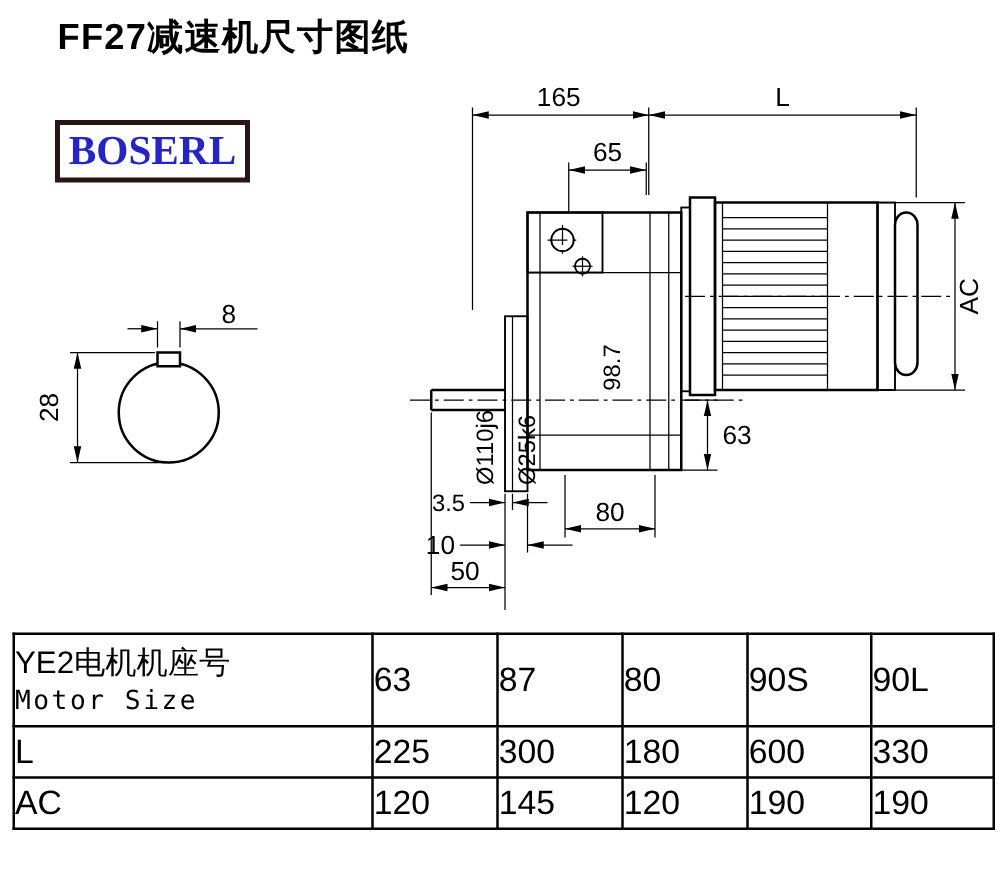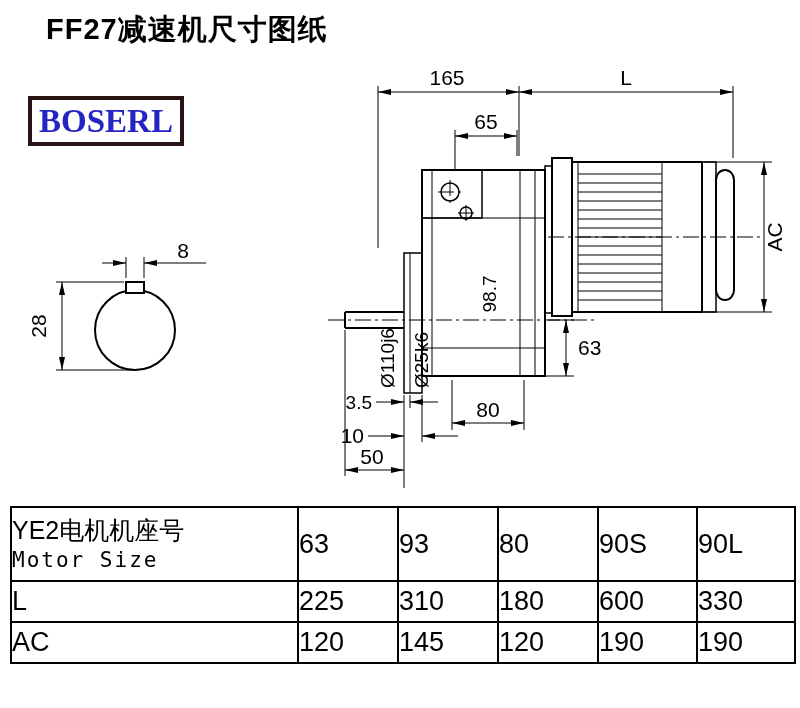--- a/index.html
+++ b/index.html
@@ -1,19 +1,19 @@
 <!DOCTYPE html>
 <html><head>
 <meta charset="utf-8">
 <style>
   html,body{margin:0;padding:0;background:#fff}
   .page{position:relative;width:800px;height:664px;background:#fff;overflow:hidden;
         font-family:"Liberation Sans",sans-serif;color:#000}
   .title{position:absolute;left:46px;top:10px;font-size:29px;font-weight:bold;letter-spacing:1px}
-  .logo{position:absolute;left:28px;top:96px;width:148px;height:42px;border:4px solid #2a1414;
+  .logo{position:absolute;left:44px;top:96px;width:148px;height:42px;border:4px solid #2a1414;
         display:flex;align-items:center;justify-content:center;background:#fff}
   .logo span{font-family:"Liberation Serif",serif;font-size:33px;font-weight:bold;color:#2525c4}
   .drawing{position:absolute;left:0;top:58px}
 
   
   .obj{stroke:#000;stroke-width:2;fill:none}
   .obj15{stroke:#000;stroke-width:1.5;fill:none}
   .thin{stroke:#000;stroke-width:1;fill:none}
   .dim{stroke:#000;stroke-width:1;fill:none}
   .cl{stroke:#000;stroke-width:1;fill:none;stroke-dasharray:16 4 3 4}
@@ -188,29 +188,29 @@
         <col style="width:99px">
         <col style="width:98px">
     </colgroup>
     <tbody>
       <tr class="hrow">
         <td>
           <div class="hline1">YE2电机机座号</div>
           <div class="hline2">Motor Size</div>
         </td>
         <td>63</td>
-        <td>93</td>
+        <td>87</td>
         <td>80</td>
         <td>90S</td>
         <td>90L</td>
       </tr>
       <tr class="drow">
         <td>L</td>
         <td>225</td>
-        <td>310</td>
+        <td>300</td>
         <td>180</td>
         <td>600</td>
         <td>330</td>
       </tr>
       <tr class="drow">
         <td>AC</td>
         <td>120</td>
         <td>145</td>
         <td>120</td>
         <td>190</td>

